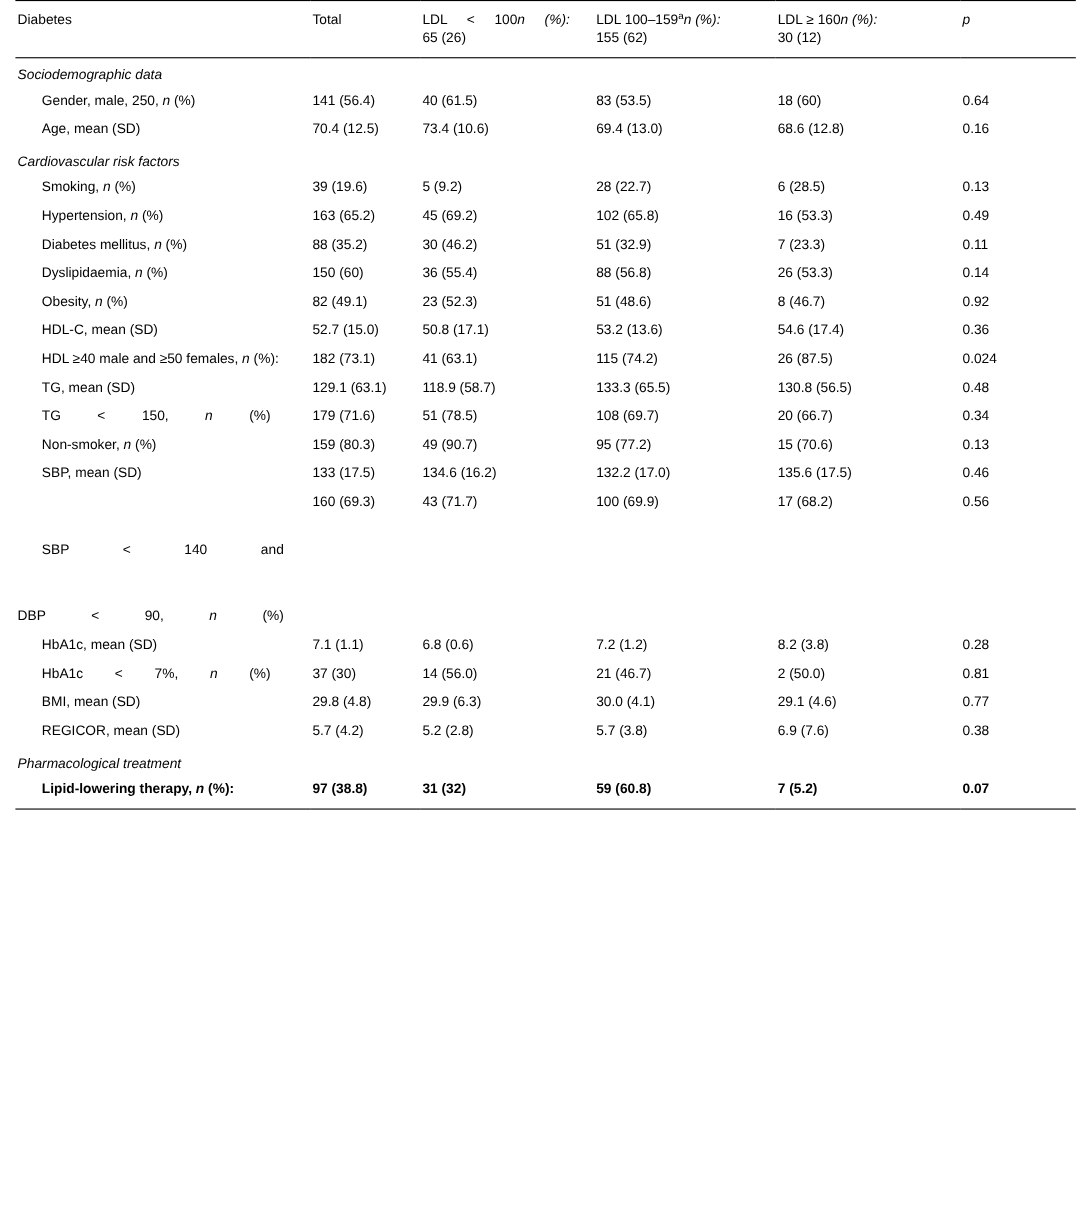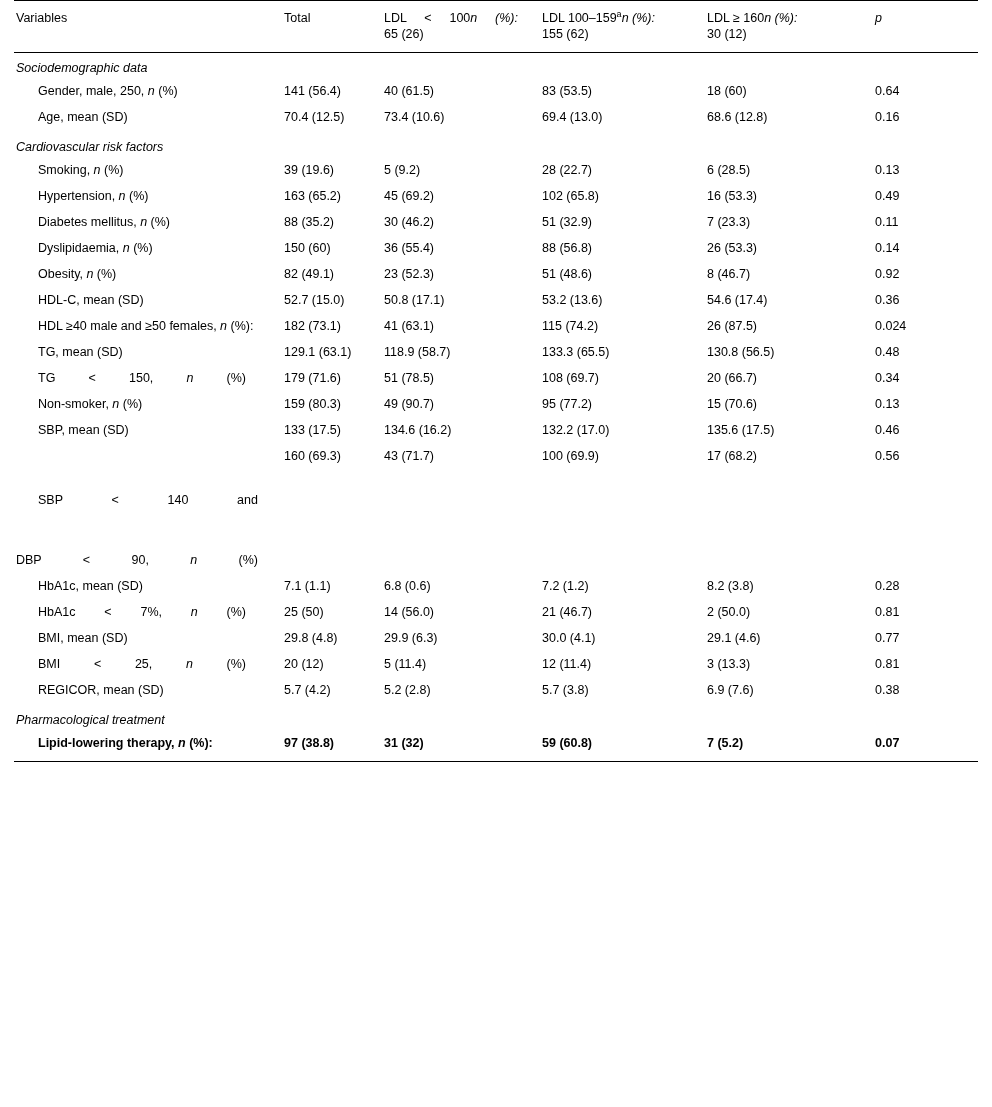--- a/index.html
+++ b/index.html
@@ -96,21 +96,21 @@
     <colgroup>
       <col class="c-var">
         <col class="c-total">
         <col class="c-g1">
         <col class="c-g2">
         <col class="c-g3">
         <col class="c-p">
     </colgroup>
     <thead>
       <tr>
-        <th>Variables</th>
+        <th>Diabetes</th>
         <th>Total</th>
         <th class="hdr-justify">
           <span><span>LDL</span> <span>&lt;</span> <span>100</span><span class="it">n (%):</span></span>
           <span class="hdr-line2">65 (26)</span>
         </th>
         <th>
           <span>LDL 100–159</span><sup>a</sup><span class="it">n (%):</span>
           <span class="hdr-line2">155 (62)</span>
         </th>
         <th>
@@ -252,43 +252,33 @@
         <td>7.1 (1.1)</td>
         <td>6.8 (0.6)</td>
         <td>7.2 (1.2)</td>
         <td>8.2 (3.8)</td>
         <td>0.28</td>
       </tr>
       <tr>
         <td class="var-cell">
             <span class="justify-label"><span>HbA1c</span> <span>&lt;</span> <span>7%, </span><span class="it">n</span><span> (%)</span></span>
           </td>
-        <td>25 (50)</td>
+        <td>37 (30)</td>
         <td>14 (56.0)</td>
         <td>21 (46.7)</td>
         <td>2 (50.0)</td>
         <td>0.81</td>
       </tr>
       <tr>
         <td class="var-cell">BMI, mean (SD)</td>
         <td>29.8 (4.8)</td>
         <td>29.9 (6.3)</td>
         <td>30.0 (4.1)</td>
         <td>29.1 (4.6)</td>
         <td>0.77</td>
-      </tr>
-      <tr>
-        <td class="var-cell">
-            <span class="justify-label"><span>BMI</span> <span>&lt;</span> <span>25, </span><span class="it">n</span><span> (%)</span></span>
-          </td>
-        <td>20 (12)</td>
-        <td>5 (11.4)</td>
-        <td>12 (11.4)</td>
-        <td>3 (13.3)</td>
-        <td>0.81</td>
       </tr>
       <tr>
         <td class="var-cell">REGICOR, mean (SD)</td>
         <td>5.7 (4.2)</td>
         <td>5.2 (2.8)</td>
         <td>5.7 (3.8)</td>
         <td>6.9 (7.6)</td>
         <td>0.38</td>
       </tr>
 

